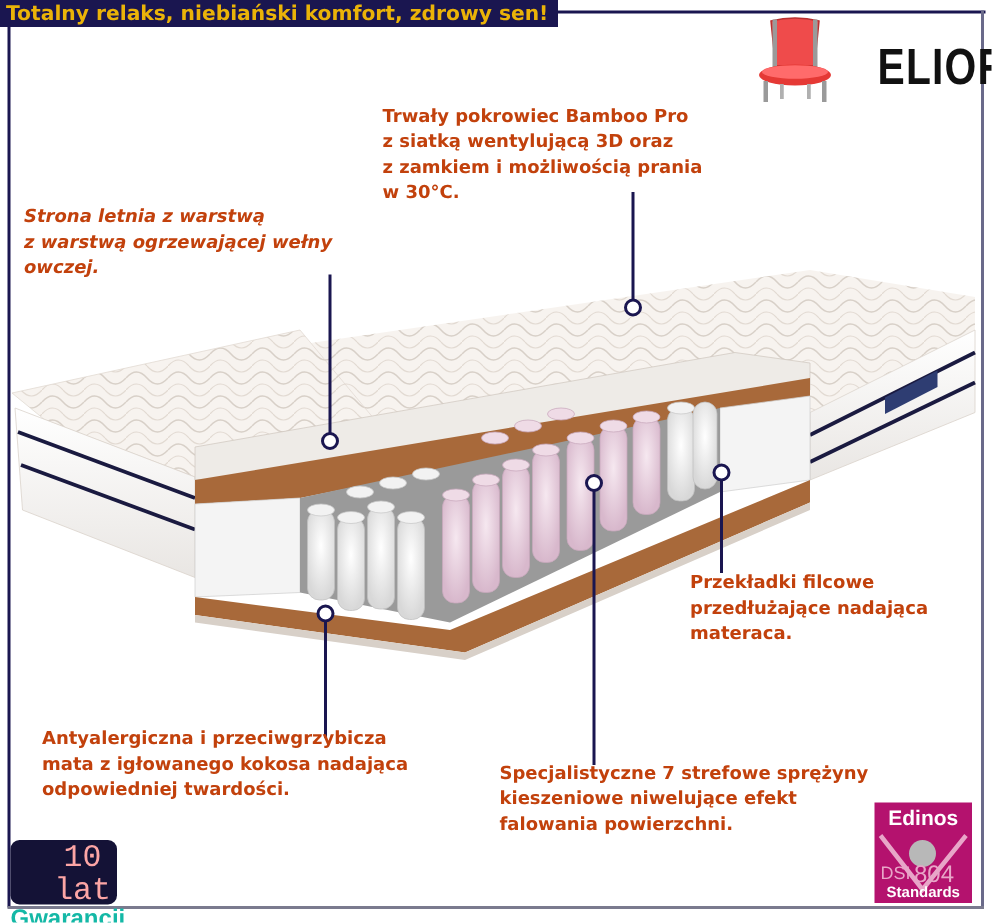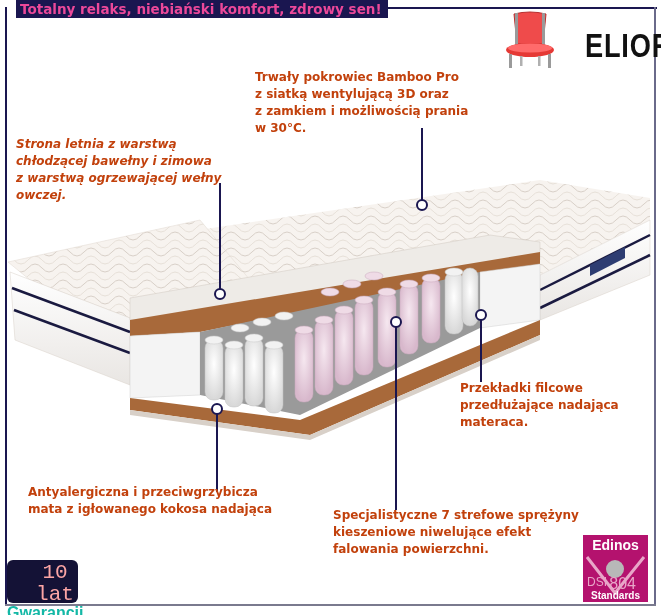--- a/index.html
+++ b/index.html
@@ -14,22 +14,22 @@
     position: absolute; left: 340px; top: 7px; width: 317px; height: 2px; background: #1a1650;
   }
   .frame-right {
     position: absolute; left: 654px; top: 7px; width: 2px; height: 598px; background: #6a6a8a;
   }
   .frame-bottom {
     position: absolute; left: 5px; top: 604px; width: 651px; height: 2px; background: #7a7a8e;
   }
 
   .header-band {
-    position: absolute; left: 16px; top: 0; height: 18px; padding: 0 6px 0 4px;
-    background: #1a1650; color: #ec4899; font-weight: bold; font-size: 13.5px; line-height: 18px;
+    position: absolute; left: 0; top: 0; height: 18px; padding: 0 6px 0 4px;
+    background: #1a1650; color: #eab308; font-weight: bold; font-size: 13.5px; line-height: 18px;
     white-space: nowrap;
   }
 
   .logo { position: absolute; left: 500px; top: 10px; width: 150px; height: 60px; }
   .logo-text {
     position: absolute; left: 85px; top: 18px; font-family: "Liberation Sans", sans-serif;
     font-weight: bold; font-size: 34px; letter-spacing: 1px; color: #111111;
     transform: scaleX(0.8); transform-origin: left center; line-height: 34px;
   }
 
@@ -201,34 +201,34 @@
 
 <div class="callout" style="left:255px;top:69px;">
   <div>Trwały pokrowiec Bamboo Pro</div>
   <div>z siatką wentylującą 3D oraz</div>
   <div>z zamkiem i możliwością prania</div>
   <div>w 30°C.</div>
 </div>
 
 <div class="callout" style="left:16px;top:136px;font-style:italic;">
   <div>Strona letnia z warstwą</div>
-  <div>chłodzącej bawełny i zimowa</div>
   <div>z warstwą ogrzewającej wełny</div>
   <div>owczej.</div>
 </div>
 
 <div class="callout" style="left:460px;top:380px;">
   <div>Przekładki filcowe</div>
   <div>przedłużające nadająca</div>
   <div>materaca.</div>
 </div>
 
 <div class="callout" style="left:28px;top:484px;">
   <div>Antyalergiczna i przeciwgrzybicza</div>
   <div>mata z igłowanego kokosa nadająca</div>
+  <div>odpowiedniej twardości.</div>
 </div>
 
 <div class="callout" style="left:333px;top:507px;">
   <div>Specjalistyczne 7 strefowe sprężyny</div>
   <div>kieszeniowe niwelujące efekt</div>
   <div>falowania powierzchni.</div>
 </div>
 
 <div class="warranty">
   <span class="warranty-years">10 lat</span>

